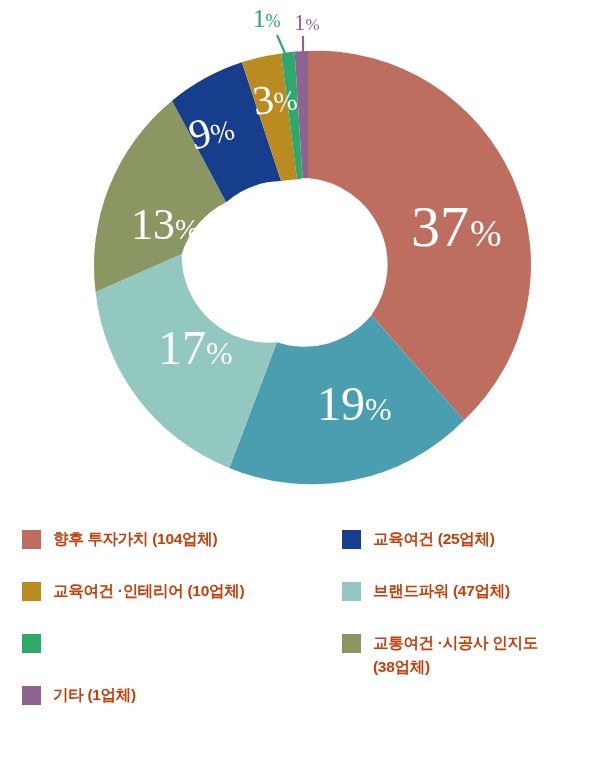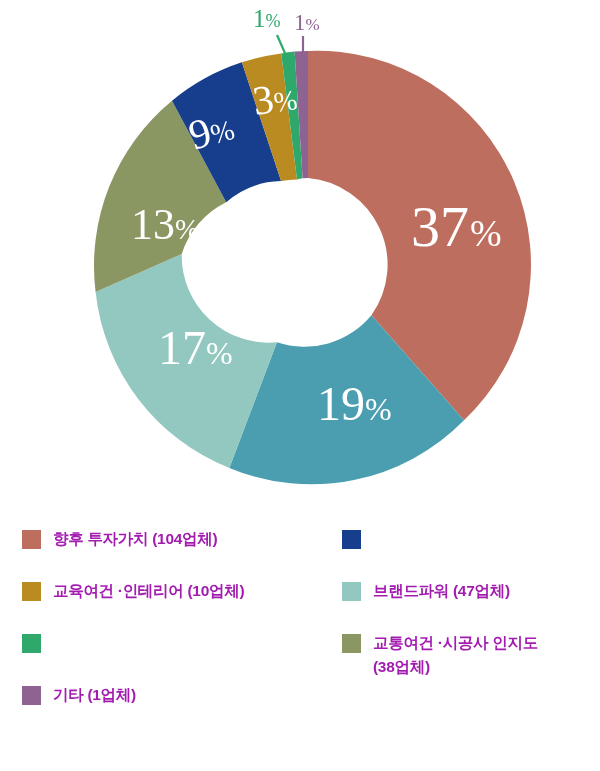--- a/index.html
+++ b/index.html
@@ -62,21 +62,21 @@
     width: 19px;
     height: 19px;
     flex: 0 0 19px;
     margin-top: 3px;
     margin-right: 12px;
   }
   .legend-label {
     font-family: "Liberation Sans", "DejaVu Sans", sans-serif;
     font-size: 15.5px;
     font-weight: bold;
-    color: #a21caf;
+    color: #c2410c;
     line-height: 1.55;
     letter-spacing: -0.3px;
     white-space: pre-line;
   }
 </style>
 </head>
 <body>
 
 <div id="chart-area">
   <svg id="chart-svg" width="600" height="505" viewBox="0 0 600 505">
@@ -178,20 +178,21 @@
 <div id="legend">
   <div class="legend-grid">
 
     <div class="legend-item">
       <span class="legend-swatch" style="background:#BE6E5F"></span>
       <span class="legend-label">향후 투자가치 (104업체)</span>
     </div>
 
     <div class="legend-item">
       <span class="legend-swatch" style="background:#173E8C"></span>
+      <span class="legend-label">교육여건 (25업체)</span>
     </div>
 
 
     <div class="legend-item">
       <span class="legend-swatch" style="background:#BA8B20"></span>
       <span class="legend-label">교육여건 ·인테리어 (10업체)</span>
     </div>
 
     <div class="legend-item">
       <span class="legend-swatch" style="background:#93C8C0"></span>

